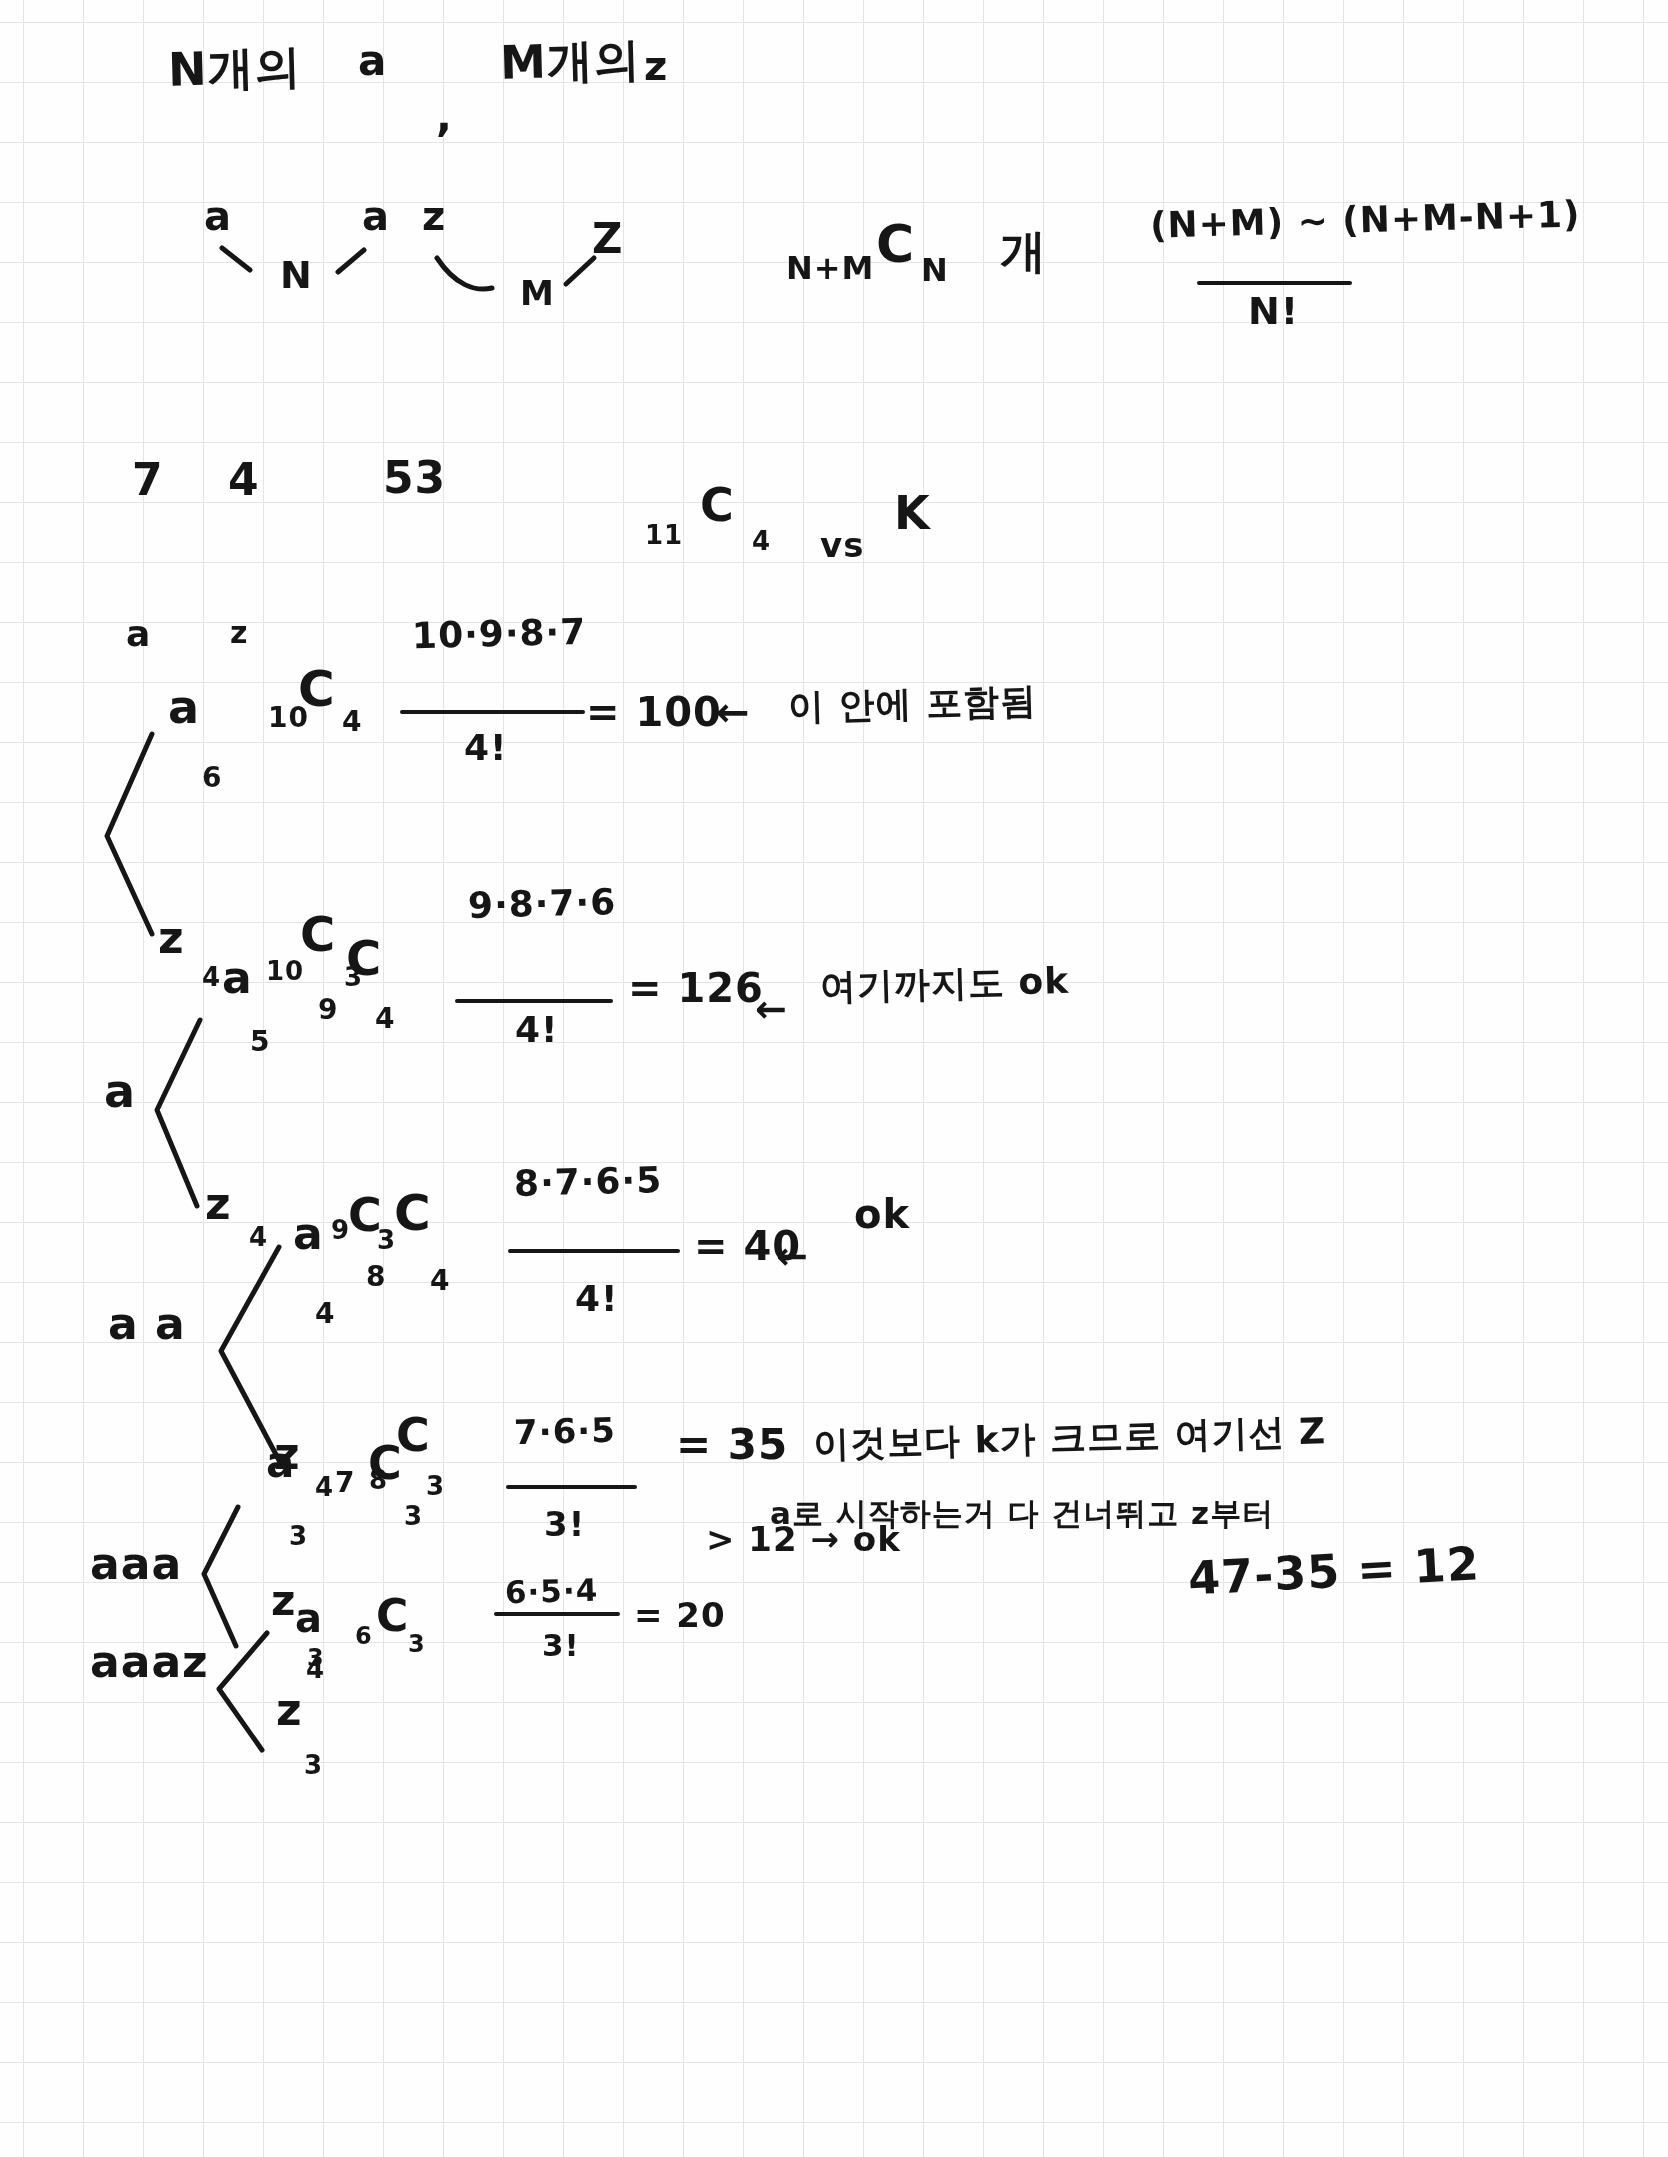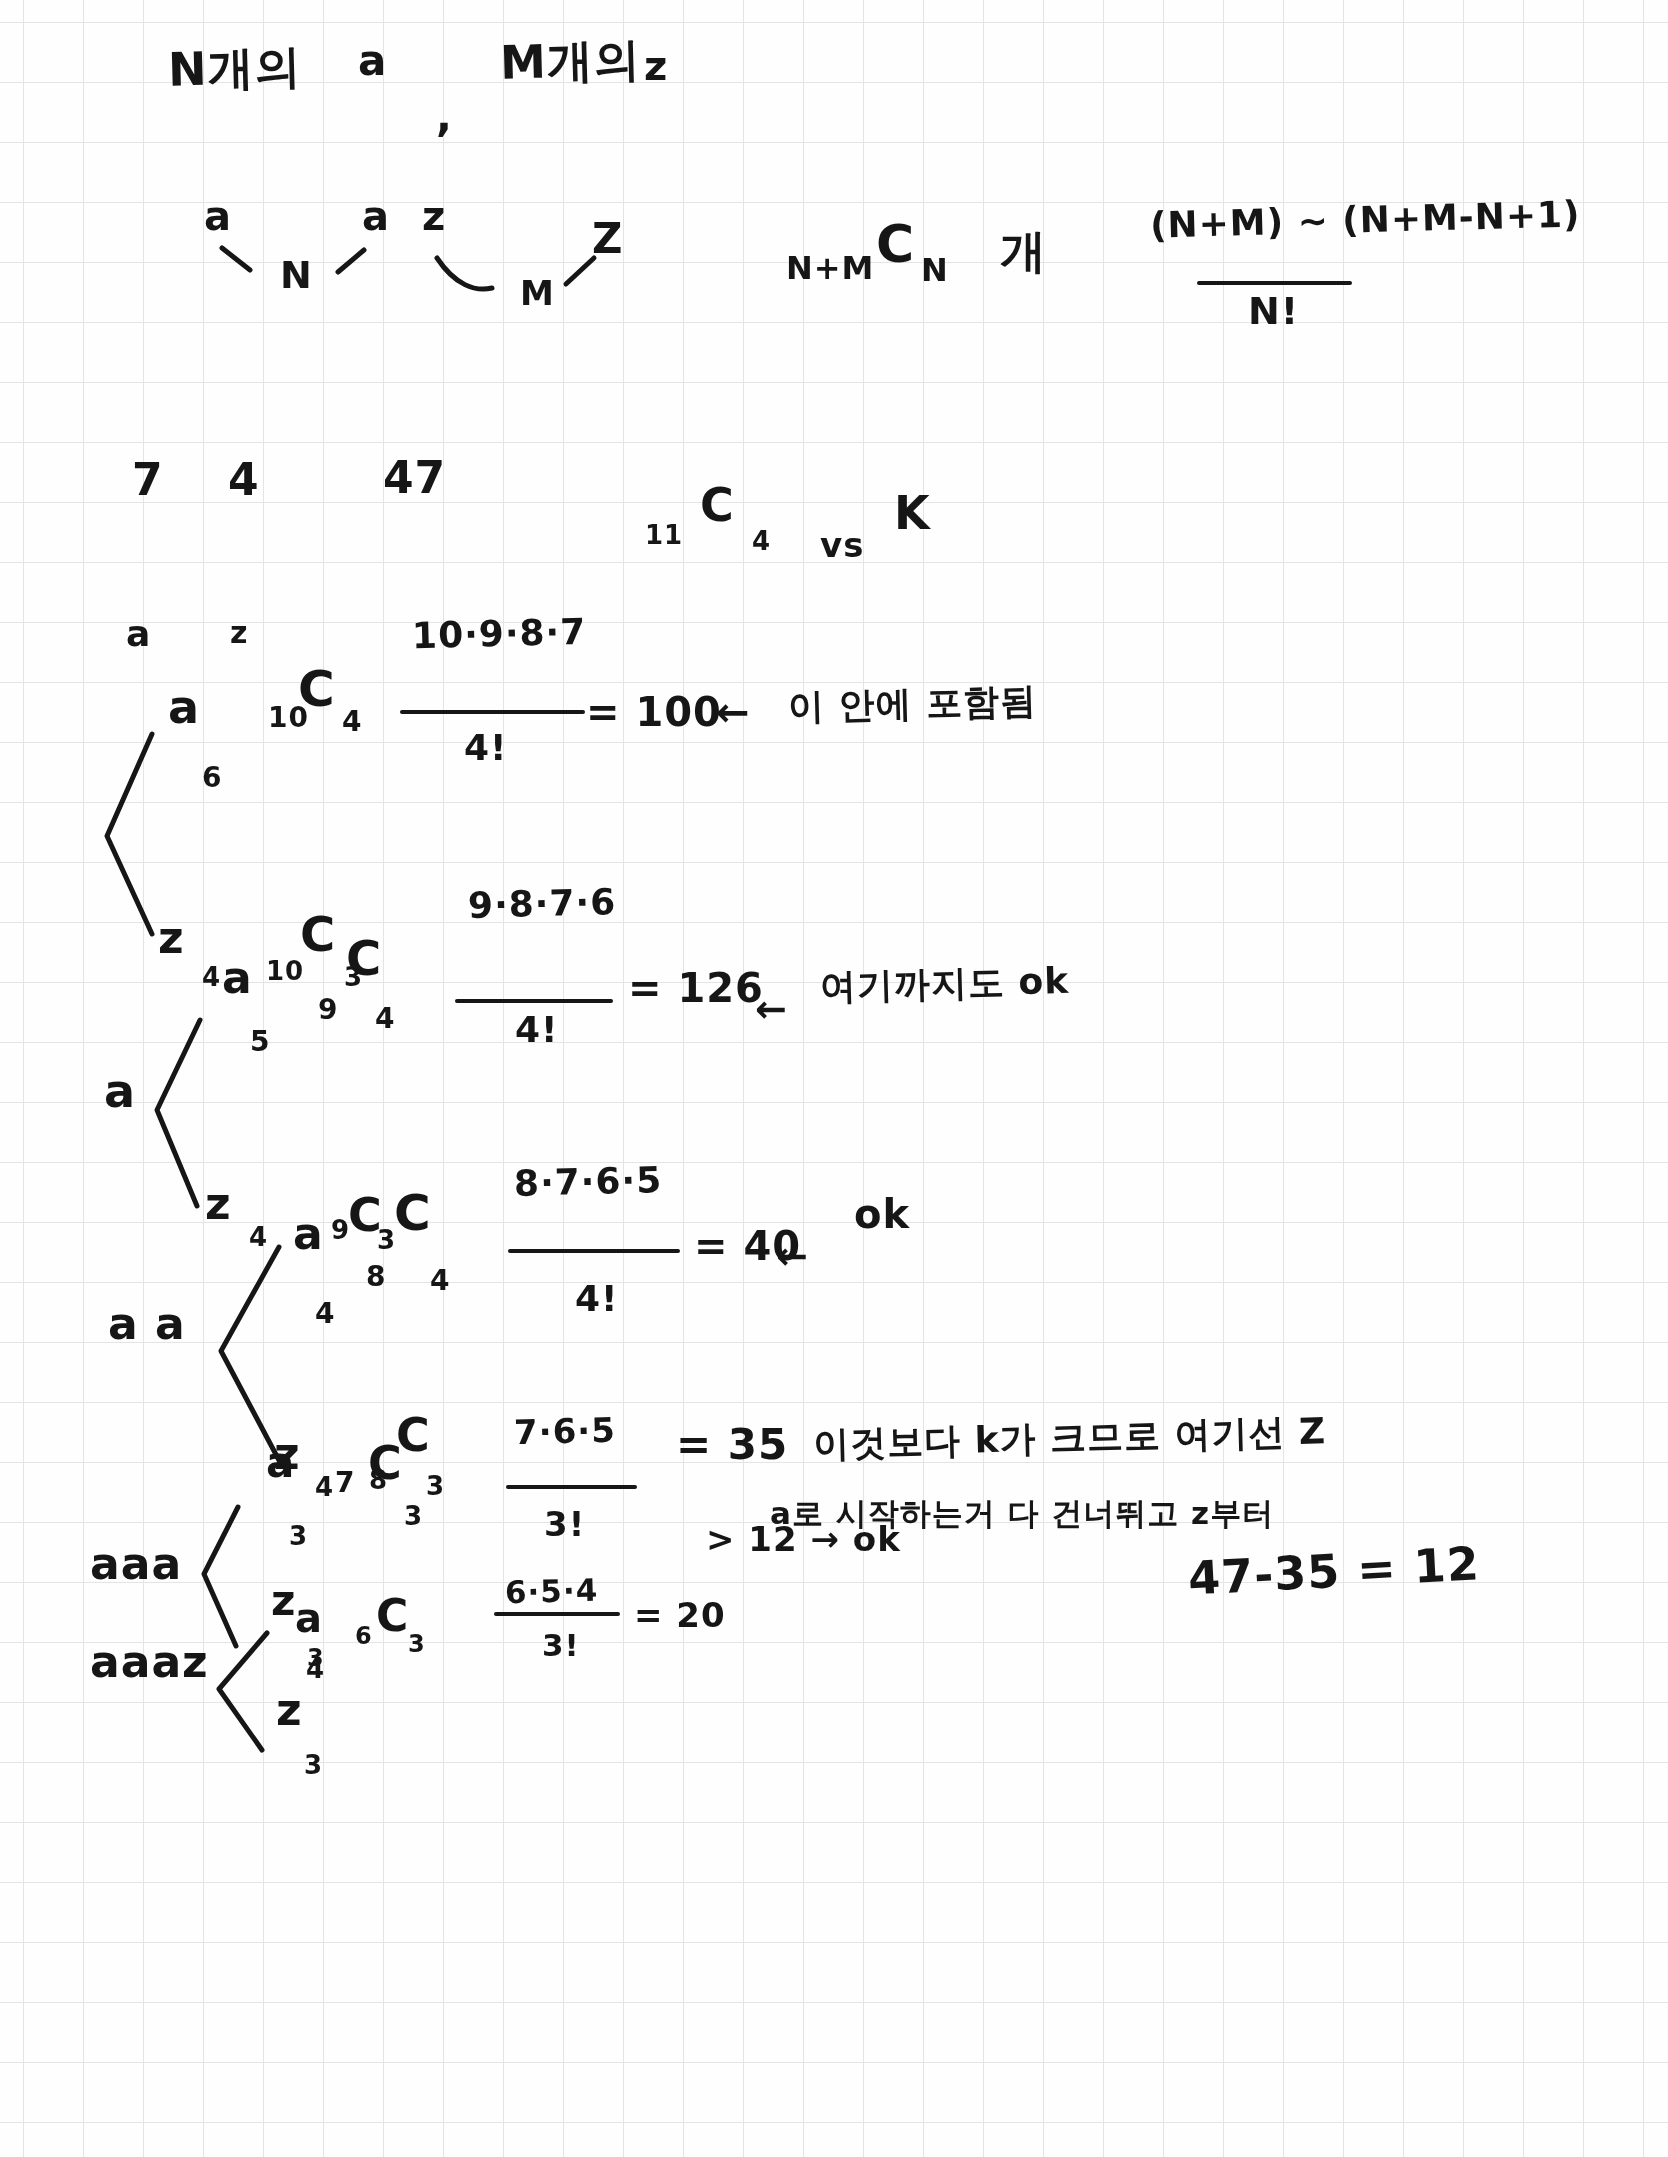--- a/index.html
+++ b/index.html
@@ -72,21 +72,21 @@
   <span class="hw" style="left:876px;top:218px;font-size:52px;">C</span>
   <span class="hw" style="left:921px;top:254px;font-size:32px;">N</span>
   <span class="hw" style="left:1000px;top:228px;font-size:46px;">개</span>
 
   <span class="hw tilt-s" style="left:1150px;top:202px;font-size:36px;">(N+M) ~ (N+M-N+1)</span>
   <div class="fbar" style="left:1197px;top:281px;width:155px;"></div>
   <span class="hw" style="left:1248px;top:292px;font-size:38px;">N!</span>
 
   <span class="hw" style="left:132px;top:458px;font-size:44px;">7</span>
   <span class="hw" style="left:228px;top:458px;font-size:44px;">4</span>
-  <span class="hw" style="left:383px;top:456px;font-size:44px;">47</span>
+  <span class="hw" style="left:383px;top:456px;font-size:44px;">53</span>
   <span class="hw" style="left:645px;top:522px;font-size:26px;">11</span>
   <span class="hw" style="left:700px;top:482px;font-size:46px;">C</span>
   <span class="hw" style="left:752px;top:528px;font-size:26px;">4</span>
   <span class="hw" style="left:820px;top:528px;font-size:34px;">vs</span>
   <span class="hw" style="left:894px;top:490px;font-size:46px;">K</span>
   <span class="hw" style="left:126px;top:616px;font-size:36px;">a</span>
   <span class="hw" style="left:230px;top:618px;font-size:30px;">z</span>
 
   <span class="hw" style="left:168px;top:684px;font-size:46px;">a</span>
   <span class="hw" style="left:202px;top:764px;font-size:28px;">6</span>

